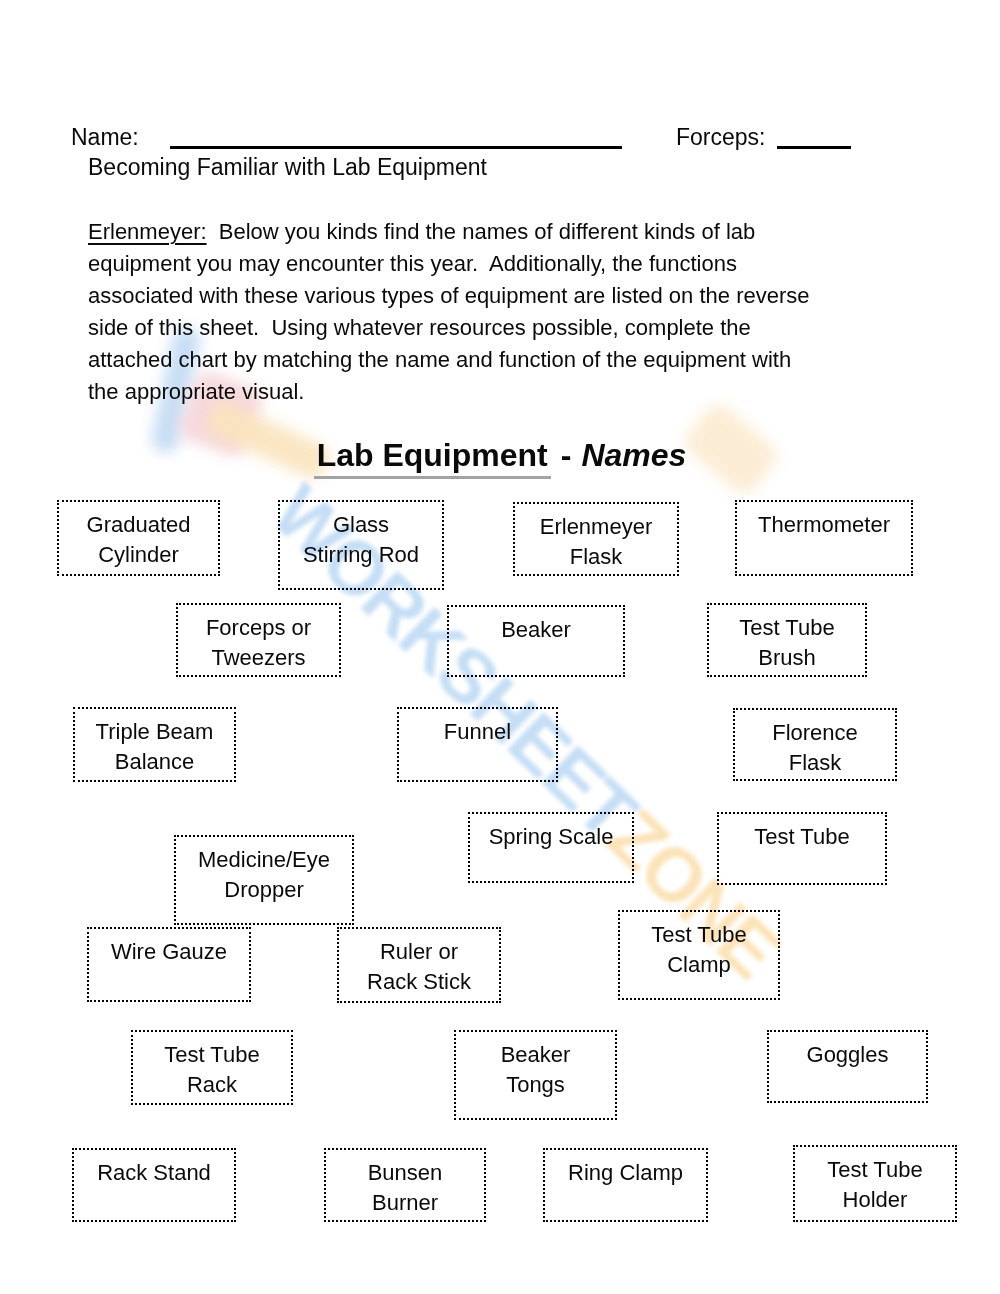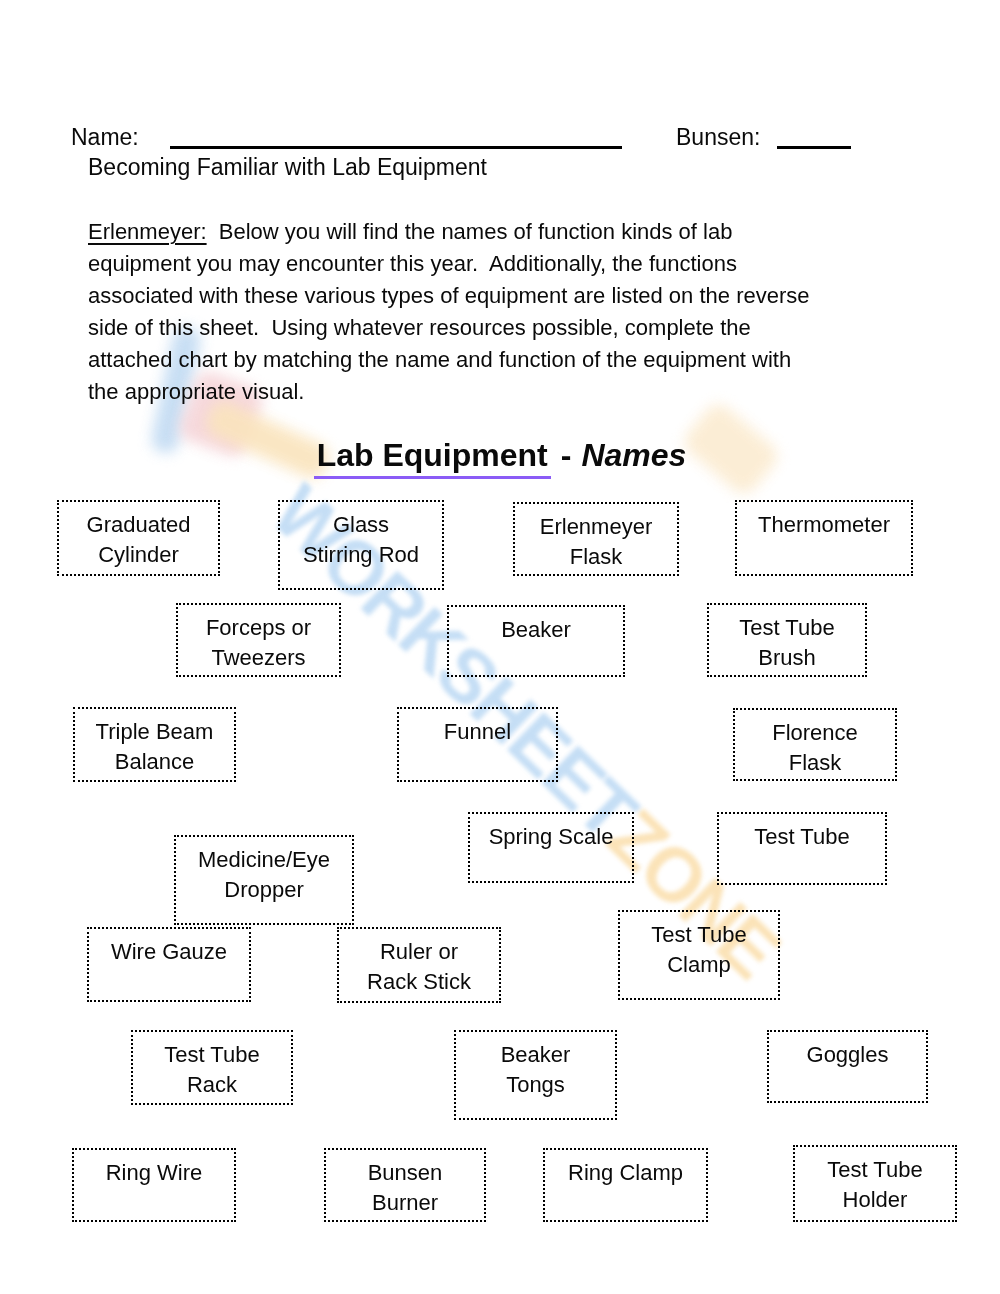--- a/index.html
+++ b/index.html
@@ -29,21 +29,21 @@
   
   .content{position:absolute;inset:0;z-index:1;}
   .abs{position:absolute;}
   .hdr-label{font-size:23px;}
   .blank-line{position:absolute;height:0;border-bottom:3px solid #000;}
   .subtitle{left:88px;top:154px;font-size:23px;}
   .directions{left:88px;top:216px;font-size:22px;line-height:32px;}
   .dir-line{white-space:pre;}
   .dir-label{text-decoration:underline;text-underline-offset:4px;text-decoration-thickness:2px;}
   .title{left:0;top:437px;width:1000px;text-align:center;font-size:32px;font-weight:bold;}
-  .title .main{border-bottom:3px solid #8b5cf6;padding:0 3px 3px 3px;}
+  .title .main{border-bottom:3px solid #a3a3a3;padding:0 3px 3px 3px;}
   .title .sep{margin:0 10px;}
   .title .accent{font-style:italic;}
   .eq-box{
     position:absolute;
     border:2px dotted #000;
     box-sizing:border-box;
     font-size:22px;line-height:30px;
     text-align:center;
     padding-top:8px;
     white-space:pre-line;
@@ -59,26 +59,26 @@
     <div class="wm-shape wm-logo-pink"></div>
     <div class="wm-shape wm-logo-yellow"></div>
     <div class="wm-shape wm-blob-title"></div>
     <div class="wm-text"><span class="blue">WORKSHEET</span><span class="orange">ZONE</span></div>
   </div>
 
   <div class="content">
 
     <span class="abs hdr-label" style="left:71px;top:124px;">Name:</span>
     <span class="blank-line" style="left:170px;top:146px;width:452px;"></span>
-    <span class="abs hdr-label" style="left:676px;top:124px;">Bunsen:</span>
+    <span class="abs hdr-label" style="left:676px;top:124px;">Forceps:</span>
     <span class="blank-line" style="left:777px;top:146px;width:74px;"></span>
     <div class="abs subtitle">Becoming Familiar with Lab Equipment</div>
 
     <div class="abs directions">
-      <div class="dir-line"><span class="dir-label">Erlenmeyer:</span><span>  Below you will find the names of function kinds of lab</span></div>
+      <div class="dir-line"><span class="dir-label">Erlenmeyer:</span><span>  Below you kinds find the names of different kinds of lab</span></div>
       <div class="dir-line">equipment you may encounter this year.  Additionally, the functions</div>
       <div class="dir-line">associated with these various types of equipment are listed on the reverse</div>
       <div class="dir-line">side of this sheet.  Using whatever resources possible, complete the</div>
       <div class="dir-line">attached chart by matching the name and function of the equipment with</div>
       <div class="dir-line">the appropriate visual.</div>
     </div>
 
     <div class="abs title">
       <span class="main">Lab Equipment</span><span class="sep">-</span><span class="accent">Names</span>
     </div>
@@ -113,21 +113,21 @@
 Rack Stick</div>
     <div class="eq-box" style="left:618px;top:910px;width:162px;height:90px;">Test Tube
 Clamp</div>
 
     <div class="eq-box" style="left:131px;top:1030px;width:162px;height:75px;">Test Tube
 Rack</div>
     <div class="eq-box" style="left:454px;top:1030px;width:163px;height:90px;">Beaker
 Tongs</div>
     <div class="eq-box" style="left:767px;top:1030px;width:161px;height:73px;">Goggles</div>
 
-    <div class="eq-box" style="left:72px;top:1148px;width:164px;height:74px;">Ring Wire</div>
+    <div class="eq-box" style="left:72px;top:1148px;width:164px;height:74px;">Rack Stand</div>
     <div class="eq-box" style="left:324px;top:1148px;width:162px;height:74px;">Bunsen
 Burner</div>
     <div class="eq-box" style="left:543px;top:1148px;width:165px;height:74px;">Ring Clamp</div>
     <div class="eq-box" style="left:793px;top:1145px;width:164px;height:77px;">Test Tube
 Holder</div>
 
   </div>
 </div>
 
 </body></html>

